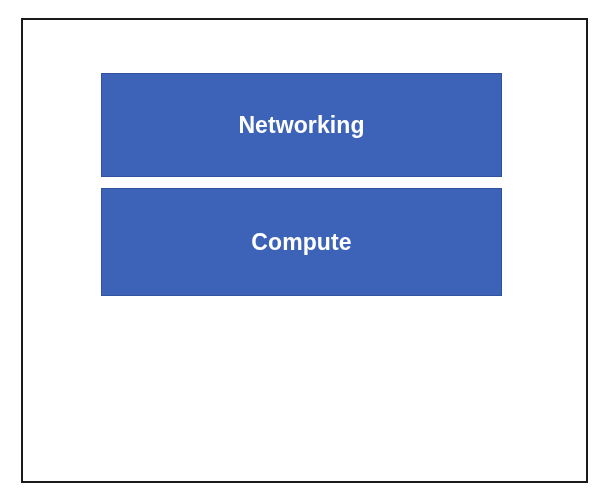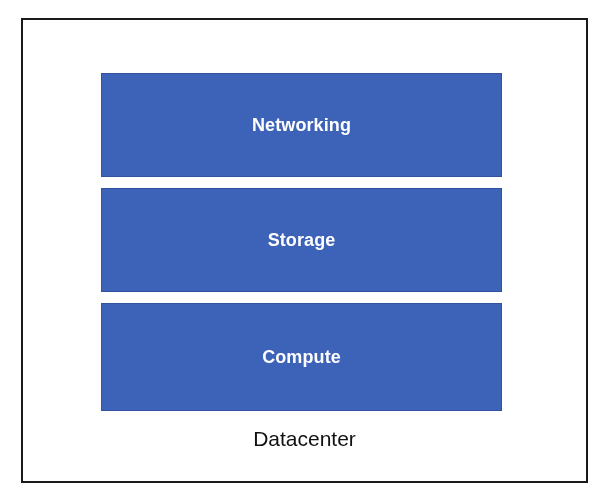--- a/index.html
+++ b/index.html
@@ -52,21 +52,21 @@
     margin-bottom: 11px;
   }
 
   .layer-box.networking { height: 104px; }
   .layer-box.storage    { height: 104px; }
   .layer-box.compute    { height: 108px; margin-bottom: 8px; }
 
   .layer-label {
     color: #ffffff;
     font-family: "Liberation Sans", sans-serif;
-    font-size: 18px;
+    font-size: 23px;
     font-weight: bold;
     letter-spacing: 0.1px;
     line-height: 1;
     text-align: center;
     user-select: none;
   }
 
   #datacenter-caption {
     position: absolute;
     left: 0;
@@ -87,27 +87,23 @@
 <div id="diagram-canvas">
 
   <div id="datacenter-container">
 
     <div class="layer-stack">
 
       <div class="layer-box networking">
         <span class="layer-label">Networking</span>
       </div>
 
-      <div class="layer-box storage">
-        <span class="layer-label">Storage</span>
-      </div>
 
       <div class="layer-box compute">
         <span class="layer-label">Compute</span>
       </div>
 
     </div>
 
-    <div id="datacenter-caption">Datacenter</div>
 
   </div>
 
 </div>
 
 </body></html>

